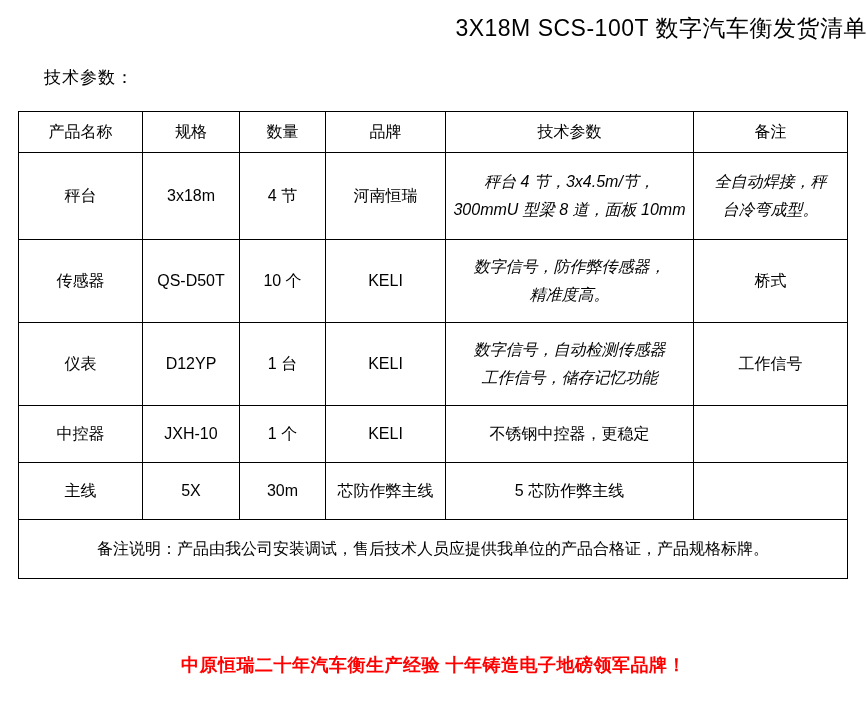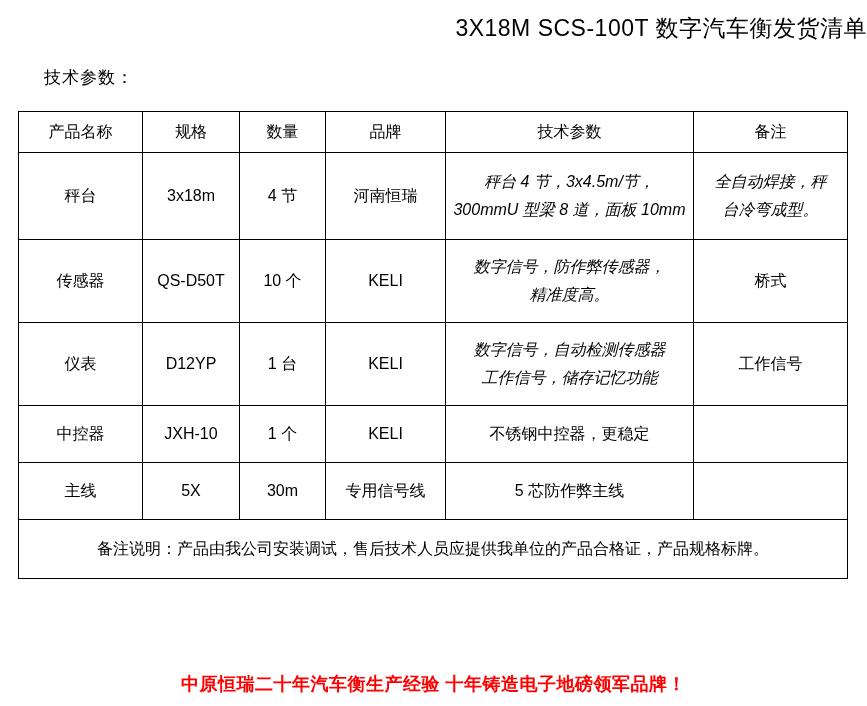--- a/index.html
+++ b/index.html
@@ -72,21 +72,21 @@
     height: 46px;
   }
   .footer-note {
     text-align: center;
     color: #ff0000;
     font-size: 18px;
     font-weight: bold;
     position: absolute;
     left: 0;
     right: 0;
-    bottom: 24px;
+    bottom: 43px;
     letter-spacing: 0.5px;
   }
   .multiline span { display: block; font-style: italic; }
 </style>
 </head>
 <body>
 
 <div class="page">
 
   <div class="doc-title">3X18M SCS-100T 数字汽车衡发货清单</div>
@@ -158,21 +158,21 @@
         <td>KELI</td>
         <td>不锈钢中控器，更稳定</td>
         <td></td>
       </tr>
 
 
       <tr class="row-short">
         <td>主线</td>
         <td>5X</td>
         <td>30m</td>
-        <td>专用信号线</td>
+        <td>芯防作弊主线</td>
         <td>5 芯防作弊主线</td>
         <td></td>
       </tr>
 
       <tr class="note-row">
         <td colspan="6">备注说明：产品由我公司安装调试，售后技术人员应提供我单位的产品合格证，产品规格标牌。</td>
       </tr>
     </tbody>
   </table>
 

